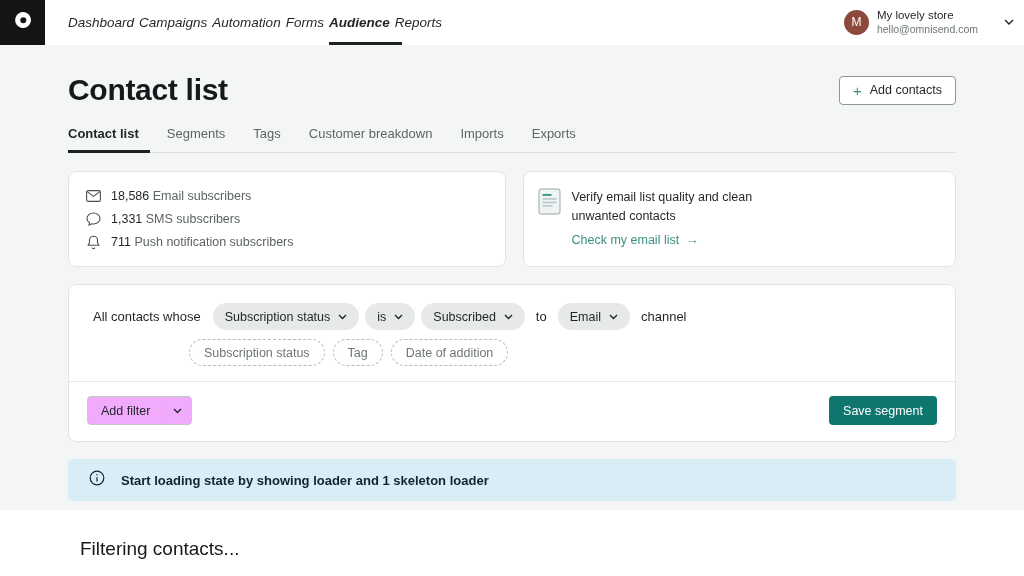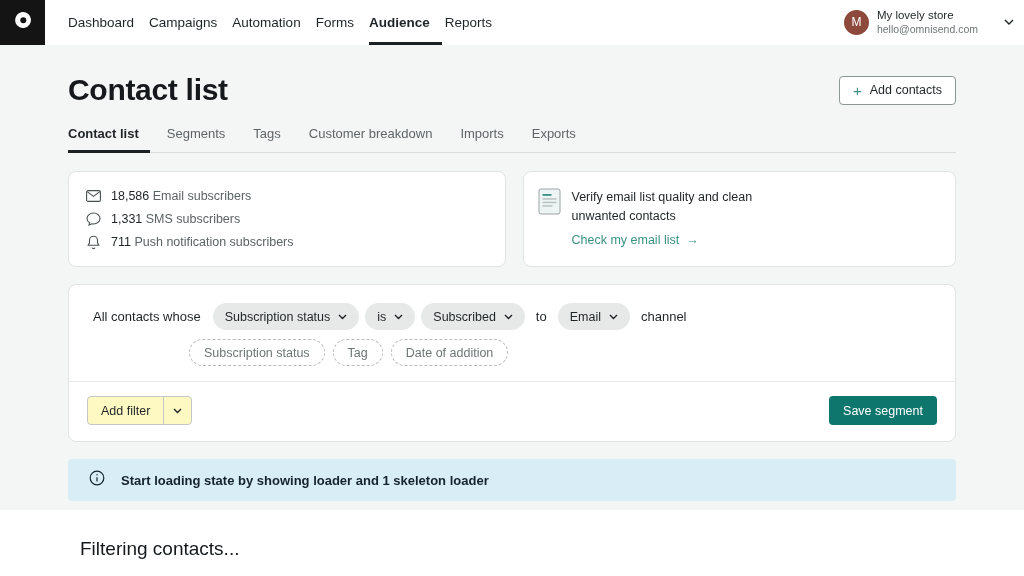--- a/index.html
+++ b/index.html
@@ -7,21 +7,21 @@
   body {
     font-family: "Liberation Sans", "DejaVu Sans", sans-serif;
     background: #ffffff;
     color: #1f2426;
     overflow: hidden;
   }
 
   
   .navbar { height: 45px; display: flex; align-items: center; background: #fff; }
   .logo { width: 45px; height: 45px; background: #141414; display: flex; align-items: center; justify-content: center; flex: 0 0 45px; cursor: pointer; }
-  .nav-items { display: flex; gap: 15px; margin-left: 23px; align-items: stretch; height: 45px; }
+  .nav-items { display: flex; gap: 5px; margin-left: 23px; align-items: stretch; height: 45px; font-style: italic; }
   .nav-item { font-size: 13.5px; color: #1f2426; display: flex; align-items: center; position: relative; cursor: pointer; white-space: nowrap; }
   .nav-item.active { font-weight: bold; }
   .nav-item.active::after { content: ""; position: absolute; left: 0; right: -12px; bottom: 0; height: 3px; background: #1c2124; }
   .nav-right { margin-left: auto; display: flex; align-items: center; padding-right: 10px; cursor: pointer; }
   .avatar { width: 25px; height: 25px; border-radius: 50%; background: #8d4a3c; color: #fff; font-size: 12px; display: flex; align-items: center; justify-content: center; margin-right: 8px; flex: 0 0 25px; }
   .account-text { display: flex; flex-direction: column; line-height: 1.3; }
   .store-name { font-size: 11.5px; color: #1f2426; }
   .store-email { font-size: 10.5px; color: #6e7575; }
   .nav-caret { margin-left: 26px; display: flex; align-items: center; }
 
@@ -61,21 +61,21 @@
   .filter-card { background: #fff; border: 1px solid #e2e4e4; border-radius: 8px; margin-top: 17px; }
   .filter-top { padding: 18px 24px 15px; }
   .filter-row { display: flex; align-items: center; gap: 6px; font-size: 13px; color: #1f2426; flex-wrap: nowrap; }
   .filter-label { margin-right: 6px; white-space: nowrap; }
   .pill { display: inline-flex; align-items: center; gap: 8px; background: #e7e9e9; border-radius: 15px; height: 27px; padding: 0 12px; font-size: 12.5px; color: #1f2426; cursor: pointer; white-space: nowrap; }
   .conn { padding: 0 5px; white-space: nowrap; }
   .pill-row2 { margin-top: 9px; margin-left: 96px; display: flex; gap: 8px; }
   .pill-dashed { display: inline-flex; align-items: center; border: 1px dashed #b7bbbb; border-radius: 15px; height: 27px; padding: 0 14px; font-size: 12.5px; color: #6e7575; background: transparent; cursor: pointer; white-space: nowrap; }
   .filter-divider { border-top: 1px solid #e6e8e8; }
   .filter-bottom { display: flex; align-items: center; justify-content: space-between; padding: 14px 18px 16px; }
-  .split-btn { display: inline-flex; border: 1px solid #c3c7c7; border-radius: 4px; background: #fef9c3; height: 29px; overflow: hidden; }
+  .split-btn { display: inline-flex; border: 1px solid #c3c7c7; border-radius: 4px; background: #f0abfc; height: 29px; overflow: hidden; }
   .split-main { padding: 0 13px; font-size: 12.5px; display: flex; align-items: center; cursor: pointer; color: #1f2426; }
   .split-caret { width: 28px; border-left: 1px solid #c3c7c7; display: flex; align-items: center; justify-content: center; cursor: pointer; }
   .btn-primary { background: #0f766e; color: #fff; border: none; border-radius: 4px; height: 29px; padding: 0 14px; font-size: 12.5px; cursor: pointer; font-family: inherit; }
 
   
   .banner { margin-top: 17px; background: #d9edf6; border-radius: 4px; height: 42px; display: flex; align-items: center; gap: 16px; padding: 0 21px; }
   .banner-text { font-size: 13px; font-weight: bold; color: #14232c; }
 
   
   .footer { background: #fff; padding: 28px 0 0 68px; margin-left: 12px; }

